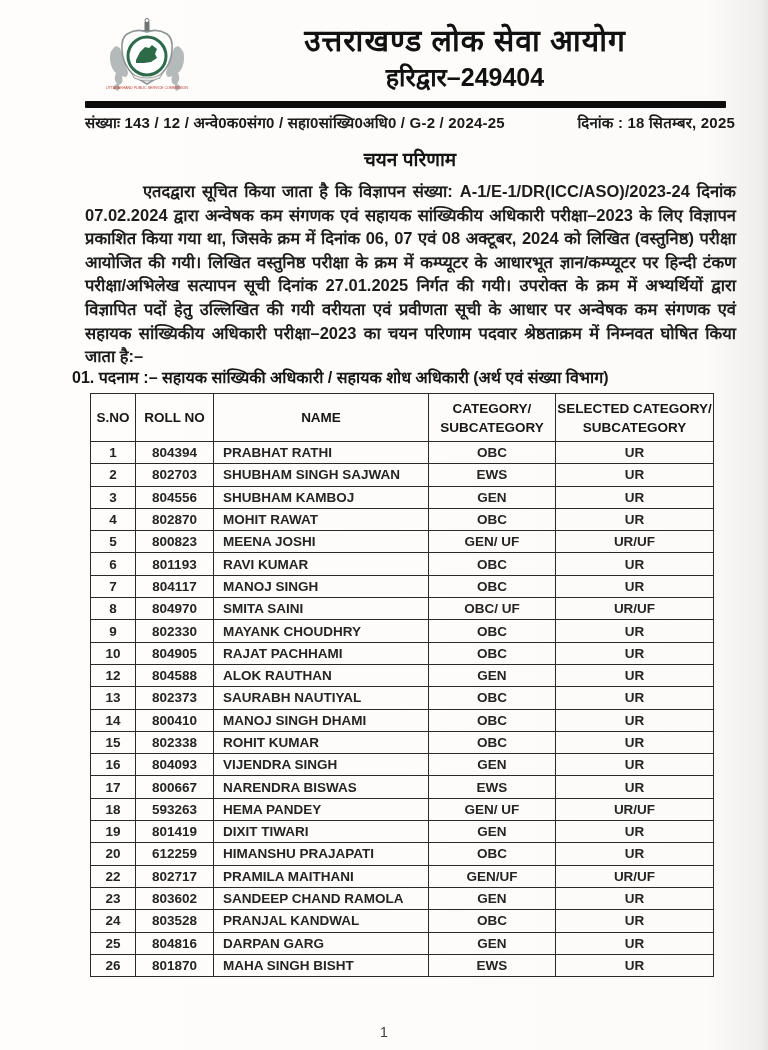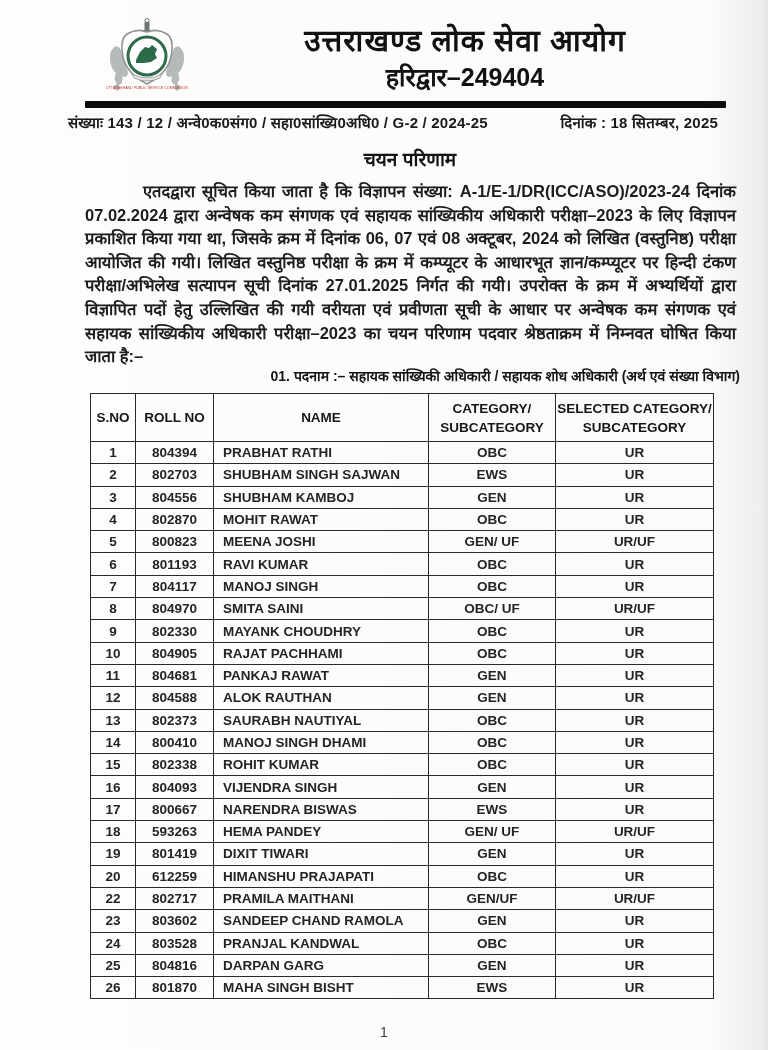--- a/index.html
+++ b/index.html
@@ -19,37 +19,37 @@
     position:absolute; left:200px; top:22px; width:530px;
     text-align:center; color:#111;
   }
   .org-name { font-size:30px; font-weight:bold; letter-spacing:1px; line-height:38px; }
   .org-loc  { font-size:25px; font-weight:bold; line-height:34px; }
   .rule {
     position:absolute; left:85px; top:101px; width:641px; height:7px;
     background:#0c0c0c; border-radius:1px;
   }
   .refline {
-    position:absolute; left:68px; top:112px; width:650px;
+    position:absolute; left:85px; top:112px; width:650px;
     display:flex; justify-content:space-between;
     font-size:15px; font-weight:bold; color:#1a1a1a;
     letter-spacing:.2px;
   }
   .doc-heading {
     position:absolute; left:85px; top:146px; width:650px;
     text-align:center; font-size:19px; font-weight:bold; color:#141414;
   }
   .para {
     position:absolute; left:85px; top:180px; width:651px;
     font-size:16.5px; line-height:23.6px; font-weight:600;
     text-align:justify; text-indent:58px; color:#1d1d1d;
   }
   .post-line {
-    position:absolute; left:92px; top:366px; width:648px;
-    font-size:14px; font-weight:bold; color:#151515;text-align:right;
+    position:absolute; left:72px; top:366px; width:648px;
+    font-size:16px; font-weight:bold; color:#151515;
   }
   
   table.result {
     position:absolute; left:90px; top:393px; width:623px;
     border-collapse:collapse; table-layout:fixed;
     font-size:13.5px; color:#242424;
   }
   table.result th, table.result td {
     border:1.6px solid #2a2a2a;
     text-align:center; vertical-align:middle;
@@ -193,27 +193,20 @@
           <td class="c4">UR</td>
         </tr>
         <tr>
           <td class="c0">10</td>
           <td class="c1">804905</td>
           <td class="c2">RAJAT PACHHAMI</td>
           <td class="c3">OBC</td>
           <td class="c4">UR</td>
         </tr>
         <tr>
-          <td class="c0">11</td>
-          <td class="c1">804681</td>
-          <td class="c2">PANKAJ RAWAT</td>
-          <td class="c3">GEN</td>
-          <td class="c4">UR</td>
-        </tr>
-        <tr>
           <td class="c0">12</td>
           <td class="c1">804588</td>
           <td class="c2">ALOK RAUTHAN</td>
           <td class="c3">GEN</td>
           <td class="c4">UR</td>
         </tr>
         <tr>
           <td class="c0">13</td>
           <td class="c1">802373</td>
           <td class="c2">SAURABH NAUTIYAL</td>

